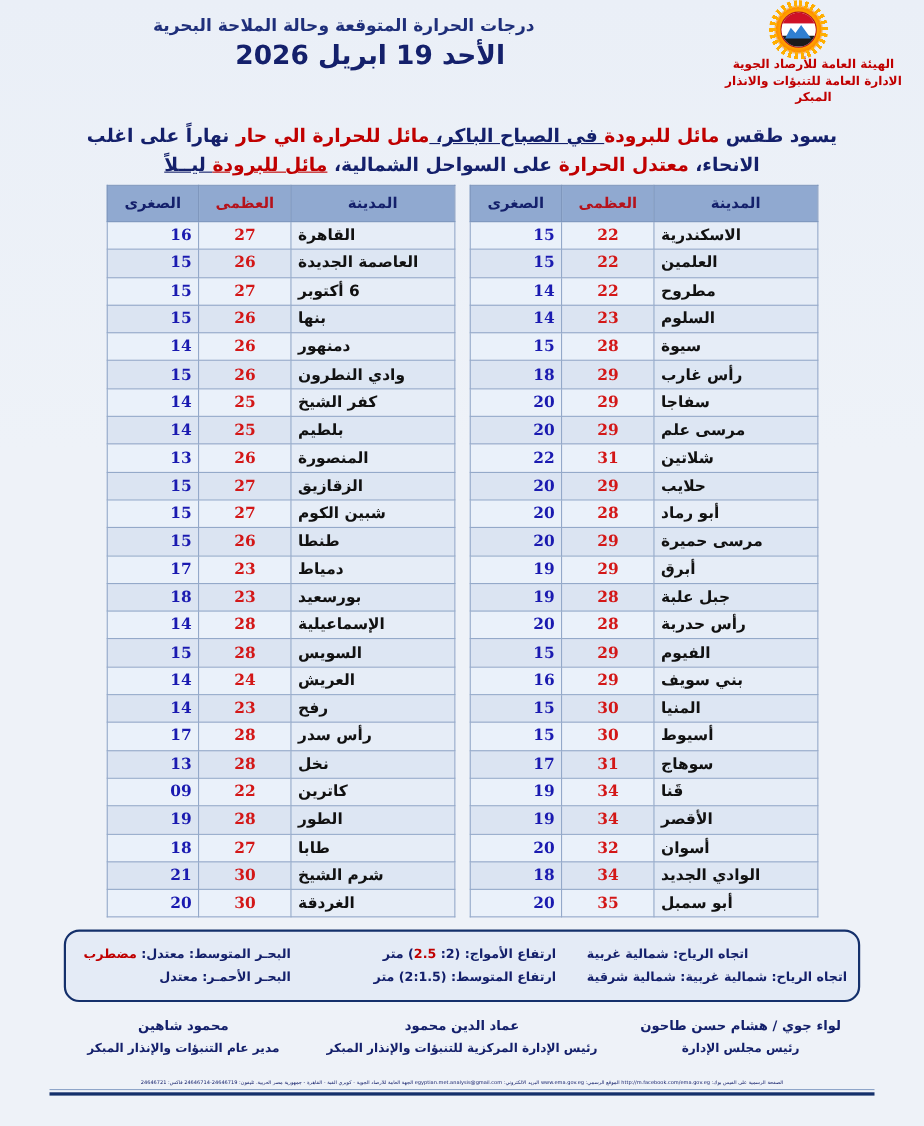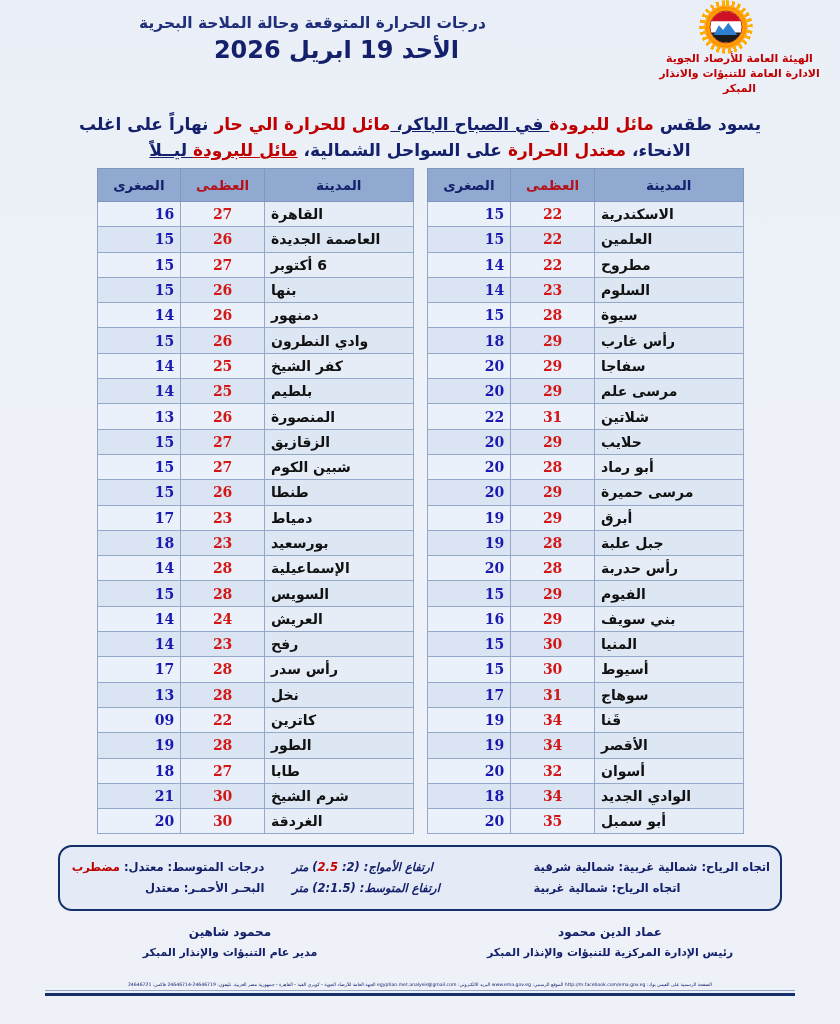--- a/index.html
+++ b/index.html
@@ -195,21 +195,21 @@
   }
   .sea-col {
     font-size: 11.5px;
     font-weight: bold;
     color: #14206b;
     line-height: 1.85;
     padding: 0 10px;
     white-space: nowrap;
   }
   .sea-col.state { width: 31%; text-align: right; padding-right: 18px; }
-  .sea-col.waves { width: 34%; text-align: left; font-style: italic; }
+  .sea-col.waves { width: 34%; text-align: right; }
   .sea-col.wind  { width: 35%; text-align: left; padding-left: 18px; }
   .sea-col .rough { color: #c00000; }
   .sea-col .num { color: #c00000; }
 
   
   .signatures {
     position: absolute;
     left: 40px;
     right: 40px;
     top: 922px;
@@ -569,42 +569,46 @@
             <td class="max">35</td>
             <td class="min">20</td>
           </tr>
         </tbody>
     </table>
 
   </div>
 
   <div class="sea-box">
     <div class="sea-col state">
-      <div><span>درجات المتوسط: معتدل: </span><span class="rough">مضطرب</span></div>
+      <div><span>البحـر المتوسط: معتدل: </span><span class="rough">مضطرب</span></div>
       <div>البحـر الأحمـر: معتدل</div>
     </div>
     <div class="sea-col waves">
       <div><span>ارتفاع الأمواج: (2: </span><span class="num">2.5</span><span>) متر</span></div>
       <div>ارتفاع المتوسط: (2:1.5) متر</div>
     </div>
     <div class="sea-col wind">
+      <div>اتجاه الرياح: شمالية غربية</div>
       <div>اتجاه الرياح: شمالية غربية: شمالية شرقية</div>
-      <div>اتجاه الرياح: شمالية غربية</div>
     </div>
   </div>
 
   <div class="signatures">
       <div class="sig">
         <div class="name">محمود شاهين</div>
         <div class="role">مدير عام التنبؤات والإنذار المبكر</div>
       </div>
       <div class="sig">
         <div class="name">عماد الدين محمود</div>
         <div class="role">رئيس الإدارة المركزية للتنبؤات والإنذار المبكر</div>
       </div>
+      <div class="sig">
+        <div class="name">لواء جوي / هشام حسن طاحون</div>
+        <div class="role">رئيس مجلس الإدارة</div>
+      </div>
     </div>
 
   <div class="footer">
     <div class="footer-text">الصفحة الرسمية على الفيس بوك: http://m.facebook.com/ema.gov.eg الموقع الرسمي: www.ema.gov.eg البريد الالكتروني: egyptian.met.analysis@gmail.com الجهة العامة للأرصاد الجوية - كوبري القبة - القاهرة - جمهورية مصر العربية. تليفون: 24646719-24646714 فاكس: 24646721</div>
     <div class="footer-rule-thin"></div>
     <div class="footer-rule-thick"></div>
   </div>
 
 </div>
 

